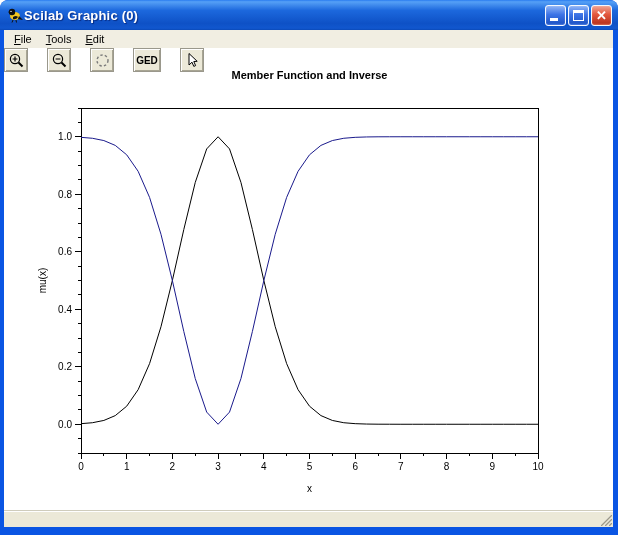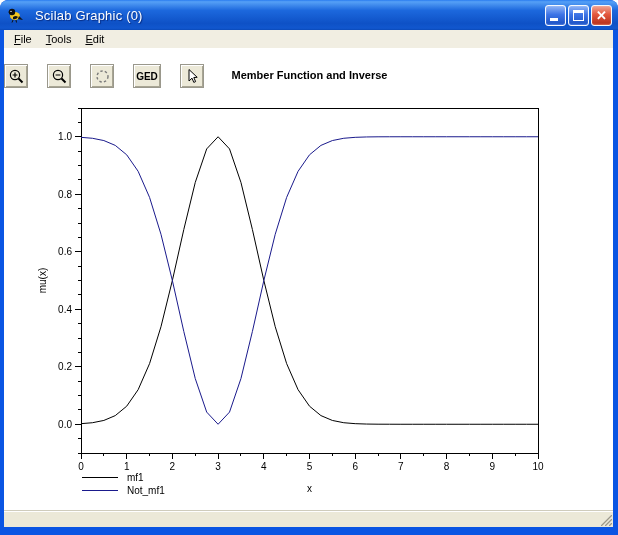--- a/index.html
+++ b/index.html
@@ -10,39 +10,39 @@
     font-family:"Liberation Sans",sans-serif;
   }
   
   .titlebar{
     position:absolute;top:0;left:0;right:0;height:30px;
     border-radius:8px 8px 0 0;
     background:linear-gradient(180deg,#2a7cf0 0%,#55a0f6 6%,#1c68dd 35%,#0e51c6 78%,#1157ce 94%,#0a49b8 100%);
     display:flex;align-items:center;padding:0 6px 0 6px;
   }
   .app-icon{width:18px;height:18px;display:flex;align-items:center;justify-content:center;}
-  .title-text{color:#fff;font-weight:normal;font-size:13px;letter-spacing:.2px;
-    text-shadow:1px 1px 1px rgba(0,20,90,.65);margin-left:11px;flex:1;white-space:nowrap;}
+  .title-text{color:#fff;font-weight:bold;font-size:13px;letter-spacing:.2px;
+    text-shadow:1px 1px 1px rgba(0,20,90,.65);margin-left:0;flex:1;white-space:nowrap;}
   .win-btn{width:21px;height:21px;border-radius:3px;border:1px solid #f5f9ff;margin-left:2px;
     position:relative;padding:0;cursor:default;box-shadow:inset 0 0 1px rgba(255,255,255,.7);}
   .btn-blue{background:linear-gradient(180deg,#8fb4f6 0%,#3d74e6 45%,#2056c8 90%,#3e71da 100%);}
   .btn-close{background:linear-gradient(180deg,#f0a492 0%,#e3573d 45%,#bb3520 90%,#d35a40 100%);}
   .glyph-min{position:absolute;left:4px;bottom:4px;width:8px;height:3px;background:#fff;}
   .glyph-max{position:absolute;left:4px;top:4px;width:11px;height:11px;border:1px solid #fff;border-top:3px solid #fff;}
   .glyph-close{color:#fff;font-size:13px;font-weight:bold;line-height:19px;display:block;text-align:center;}
   
   .menubar{
     position:absolute;top:30px;left:4px;width:609px;height:18px;
     background:#f1eee2;display:flex;align-items:center;font-size:11px;color:#000;padding-left:3px;
   }
   .menu-item{padding:1px 7px;cursor:default;}
   .hk{text-decoration:underline;}
   
   .canvas{position:absolute;top:48px;left:4px;width:609px;height:462px;background:#ffffff;}
-  .toolbar{position:absolute;top:16px;left:0;display:flex;gap:19px;}
+  .toolbar{position:absolute;top:0;left:0;display:flex;gap:19px;}
   .tool-btn{
     width:24px;height:24px;background:#ece9d8;border:1px solid #9a988c;
     box-shadow:inset 1px 1px 0 #ffffff, inset -1px -1px 0 #a8a593;
     display:flex;align-items:center;justify-content:center;padding:0;cursor:default;
   }
   .tool-btn.ged{width:28px;font-weight:bold;font-size:10px;font-family:"Liberation Sans",sans-serif;}
   #chart-svg{position:absolute;left:0;top:0;width:609px;height:462px;}
   #chart-svg text{font-family:"Liberation Sans",sans-serif;font-size:10px;fill:#000;}
   .chart-title{position:absolute;left:77px;width:457px;top:21px;text-align:center;font-size:11px;color:#000;font-weight:bold;}
   .xlabel{position:absolute;left:77px;width:457px;top:435px;text-align:center;font-size:10px;color:#000;}
@@ -162,30 +162,20 @@
         <text x="68" y="149.75" text-anchor="end">0.8</text>
         <text x="68" y="92.25000000000003" text-anchor="end">1.0</text>
         <polyline points="77.00,375.67 88.42,374.73 99.85,372.45 111.28,367.60 122.70,358.19 134.13,341.69 145.55,315.64 156.97,278.73 168.40,232.33 179.82,181.44 191.25,134.43 202.68,100.91 214.10,88.75 225.53,100.91 236.95,134.43 248.38,181.44 259.80,232.33 271.23,278.73 282.65,315.64 294.07,341.69 305.50,358.19 316.93,367.60 328.35,372.45 339.77,374.73 351.20,375.67 362.63,376.05 374.05,376.19 385.48,376.22 396.90,376.25 408.32,376.25 419.75,376.25 431.18,376.25 442.60,376.25 454.02,376.25 465.45,376.25 476.88,376.25 488.30,376.25 499.73,376.25 511.15,376.25 522.58,376.25 534.00,376.25" fill="none" stroke="#000000" stroke-width="1"></polyline>
         <polyline points="77.00,89.33 88.42,90.27 99.85,92.55 111.28,97.40 122.70,106.81 134.13,123.31 145.55,149.36 156.97,186.27 168.40,232.67 179.82,283.56 191.25,330.57 202.68,364.09 214.10,376.25 225.53,364.09 236.95,330.57 248.38,283.56 259.80,232.67 271.23,186.27 282.65,149.36 294.07,123.31 305.50,106.81 316.93,97.40 328.35,92.55 339.77,90.27 351.20,89.33 362.63,88.95 374.05,88.81 385.48,88.78 396.90,88.75 408.32,88.75 419.75,88.75 431.18,88.75 442.60,88.75 454.02,88.75 465.45,88.75 476.88,88.75 488.30,88.75 499.73,88.75 511.15,88.75 522.58,88.75 534.00,88.75" fill="none" stroke="#1a1a8c" stroke-width="1"></polyline>
       </svg>
 
     <div class="chart-title">Member Function and Inverse</div>
     <div class="ylabel">mu(x)</div>
     <div class="xlabel">x</div>
 
-    <div class="legend">
-      <div class="legend-row">
-        <span class="legend-line" style="background: rgb(0, 0, 0);"></span>
-        <span>mf1</span>
-      </div>
-      <div class="legend-row">
-        <span class="legend-line" style="background: rgb(26, 26, 140);"></span>
-        <span>Not_mf1</span>
-      </div>
-    </div>
 
     <div class="toolbar">
       <button class="tool-btn">
         <svg width="17" height="17" viewBox="0 0 17 17">
           <circle cx="7" cy="7" r="4.6" fill="none" stroke="#000" stroke-width="1.2"></circle>
           <line x1="10.5" y1="10.5" x2="14.5" y2="14.5" stroke="#000" stroke-width="2"></line>
           <line x1="7" y1="4.6" x2="7" y2="9.4" stroke="#000" stroke-width="1.2"></line>
           <line x1="4.6" y1="7" x2="9.4" y2="7" stroke="#000" stroke-width="1.2"></line>
         </svg>
       </button>

